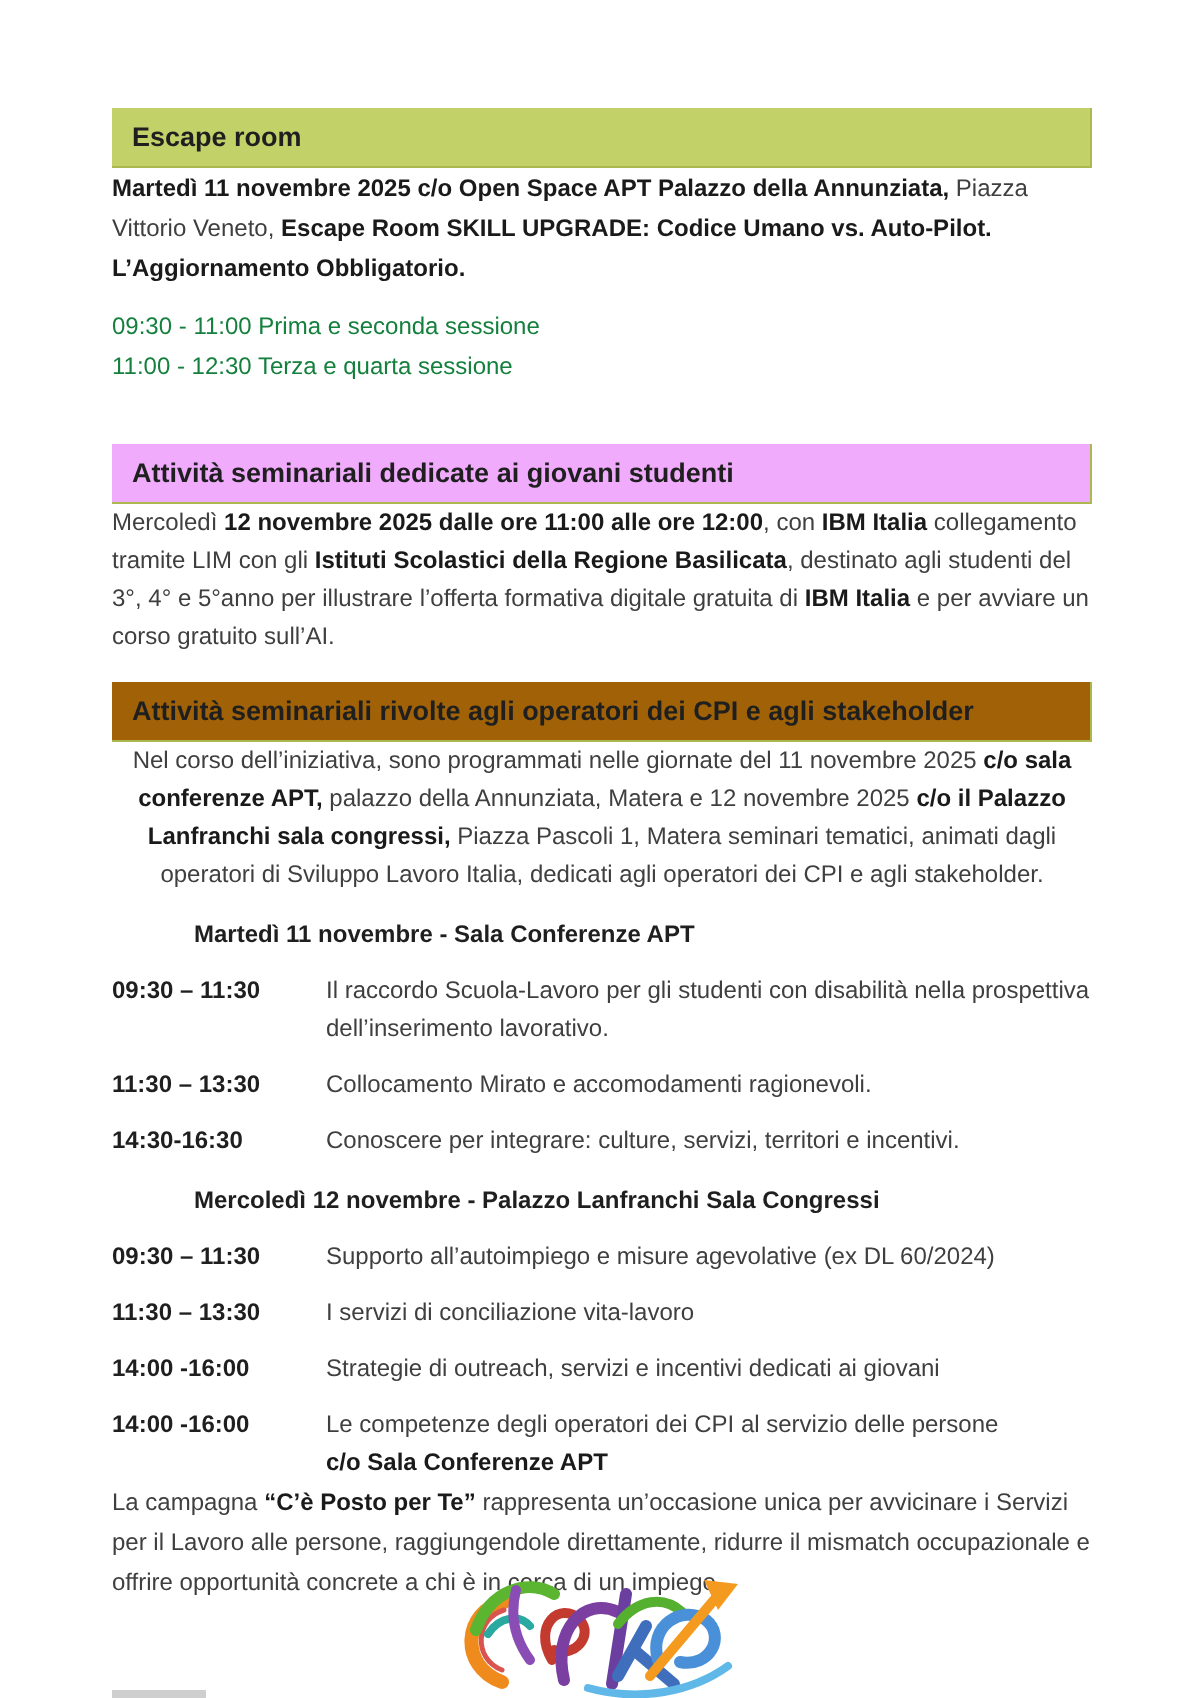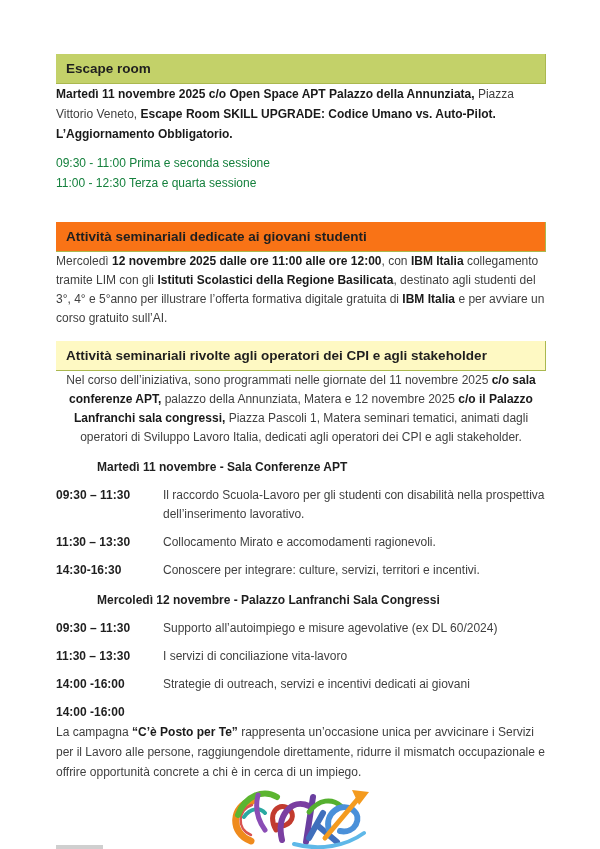--- a/index.html
+++ b/index.html
@@ -75,28 +75,28 @@
         <span>Escape room</span>
       </div>
       <p class="para para-escape"><span class="b">Martedì 11 novembre 2025 c/o Open Space APT Palazzo della Annunziata, </span><span>Piazza Vittorio Veneto, </span><span class="b">Escape Room SKILL UPGRADE: Codice Umano vs. Auto-Pilot. L’Aggiornamento Obbligatorio.</span></p>
       <div class="sessions">
         <div>09:30 - 11:00 Prima e seconda sessione</div>
         <div>11:00 - 12:30 Terza e quarta sessione</div>
       </div>
     </section>
 
     <section>
-      <div class="bar bar-students" style="background-color: #f97316;">
+      <div class="bar bar-students" style="background-color: #f0abfc;">
         <span>Attività seminariali dedicate ai giovani studenti</span>
       </div>
       <p class="para para-students"><span>Mercoledì </span><span class="b">12 novembre 2025 dalle ore 11:00 alle ore 12:00</span><span>, con </span><span class="b">IBM Italia</span><span> collegamento tramite LIM con gli </span><span class="b">Istituti Scolastici della Regione Basilicata</span><span>, destinato agli studenti del 3°, 4° e 5°anno per illustrare l’offerta formativa digitale gratuita di </span><span class="b">IBM Italia</span><span> e per avviare un corso gratuito sull’AI.</span></p>
     </section>
 
     <section>
-      <div class="bar bar-operators" style="background-color: #fef9c3;">
+      <div class="bar bar-operators" style="background-color: #a16207;">
         <span>Attività seminariali rivolte agli operatori dei CPI e agli stakeholder</span>
       </div>
       <p class="para para-operators"><span>Nel corso dell’iniziativa, sono programmati nelle giornate del 11 novembre 2025 </span><span class="b">c/o sala conferenze APT,</span><span> palazzo della Annunziata, Matera e 12 novembre 2025 </span><span class="b">c/o il Palazzo Lanfranchi sala congressi,</span><span> Piazza Pascoli 1, Matera seminari tematici, animati dagli operatori di Sviluppo Lavoro Italia, dedicati agli operatori dei CPI e agli stakeholder.</span></p>
 
       <div class="schedule">
   <div class="day">
     <div class="day-title">Martedì 11 novembre - Sala Conferenze APT</div>
     <div>
   <div class="sched-row">
     <div class="sched-time">09:30 – 11:30</div>
@@ -128,20 +128,21 @@
     <div class="sched-desc"><span>I servizi di conciliazione vita-lavoro</span></div>
   </div>
 
   <div class="sched-row">
     <div class="sched-time">14:00 -16:00</div>
     <div class="sched-desc"><span>Strategie di outreach, servizi e incentivi dedicati ai giovani</span></div>
   </div>
 
   <div class="sched-row">
     <div class="sched-time">14:00 -16:00</div>
+    <div class="sched-desc"><span>Le competenze degli operatori dei CPI al servizio delle persone</span><br><span class="b">c/o Sala Conferenze APT</span></div>
   </div>
 </div>
   </div>
 </div>
     </section>
 
     <section>
       <p class="para para-campaign"><span>La campagna </span><span class="b">“C’è Posto per Te”</span><span> rappresenta un’occasione unica per avvicinare i Servizi per il Lavoro alle persone, raggiungendole direttamente, ridurre il mismatch occupazionale e offrire opportunità concrete a chi è in cerca di un impiego.</span></p>
     </section>
   </div>

